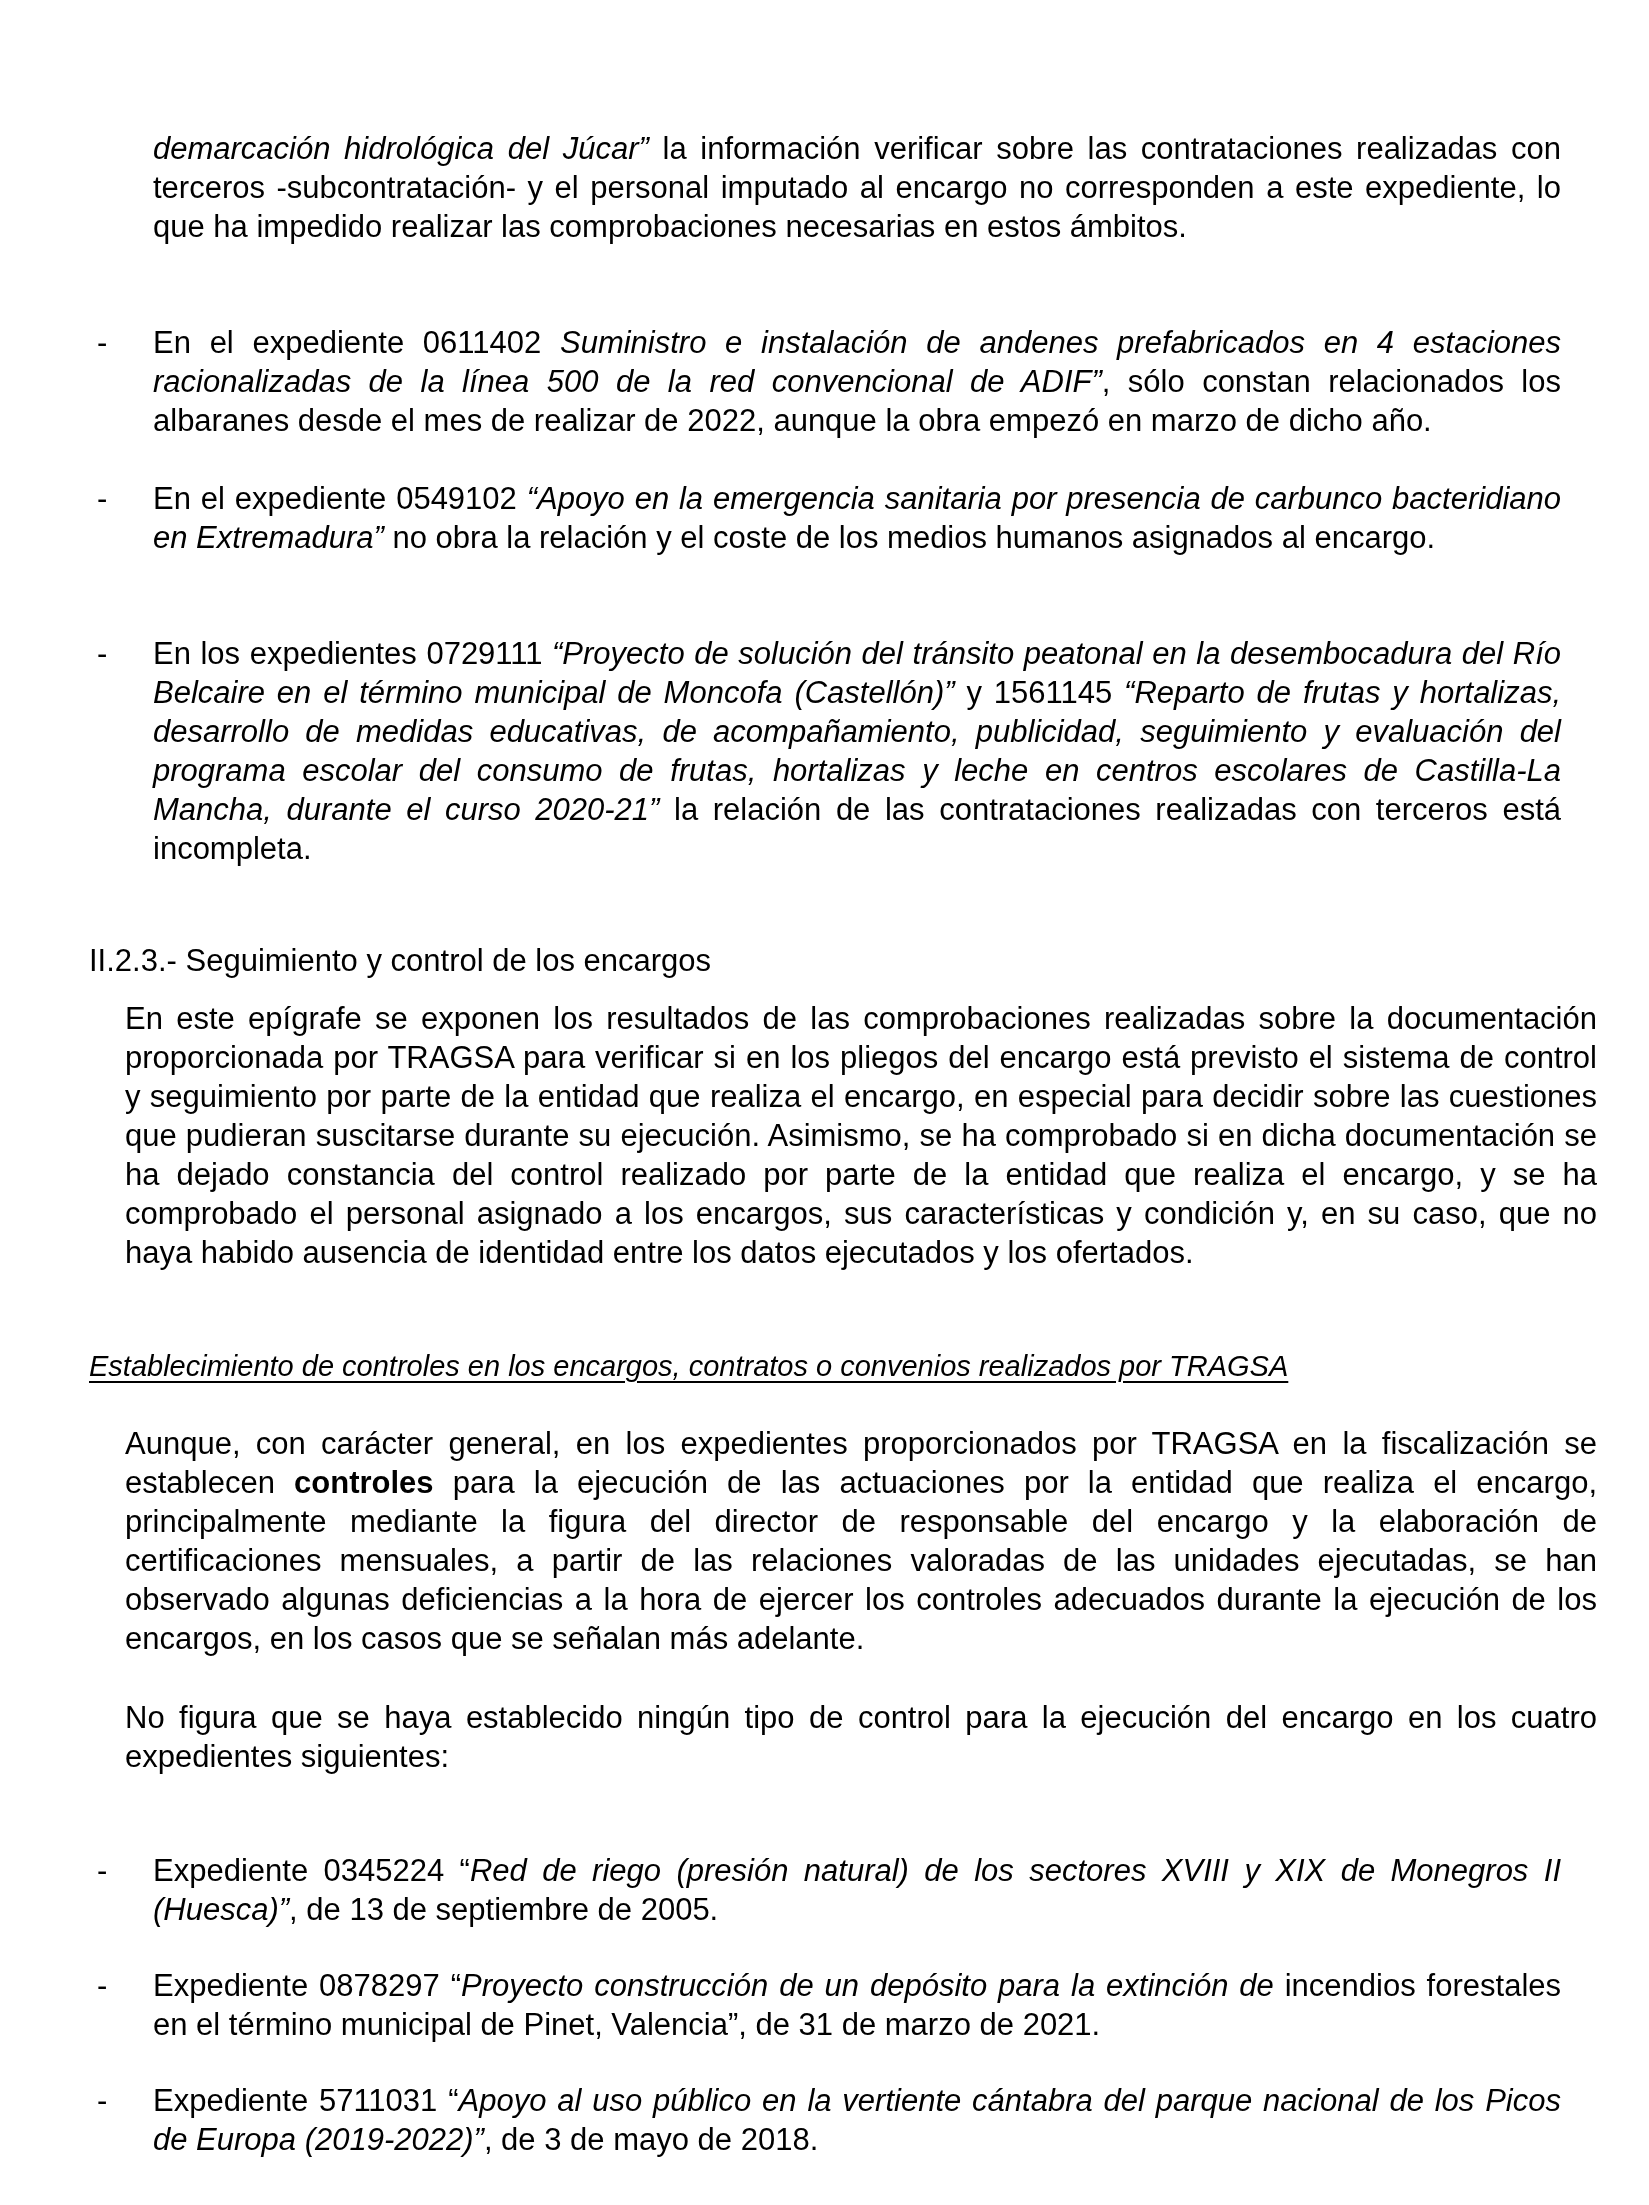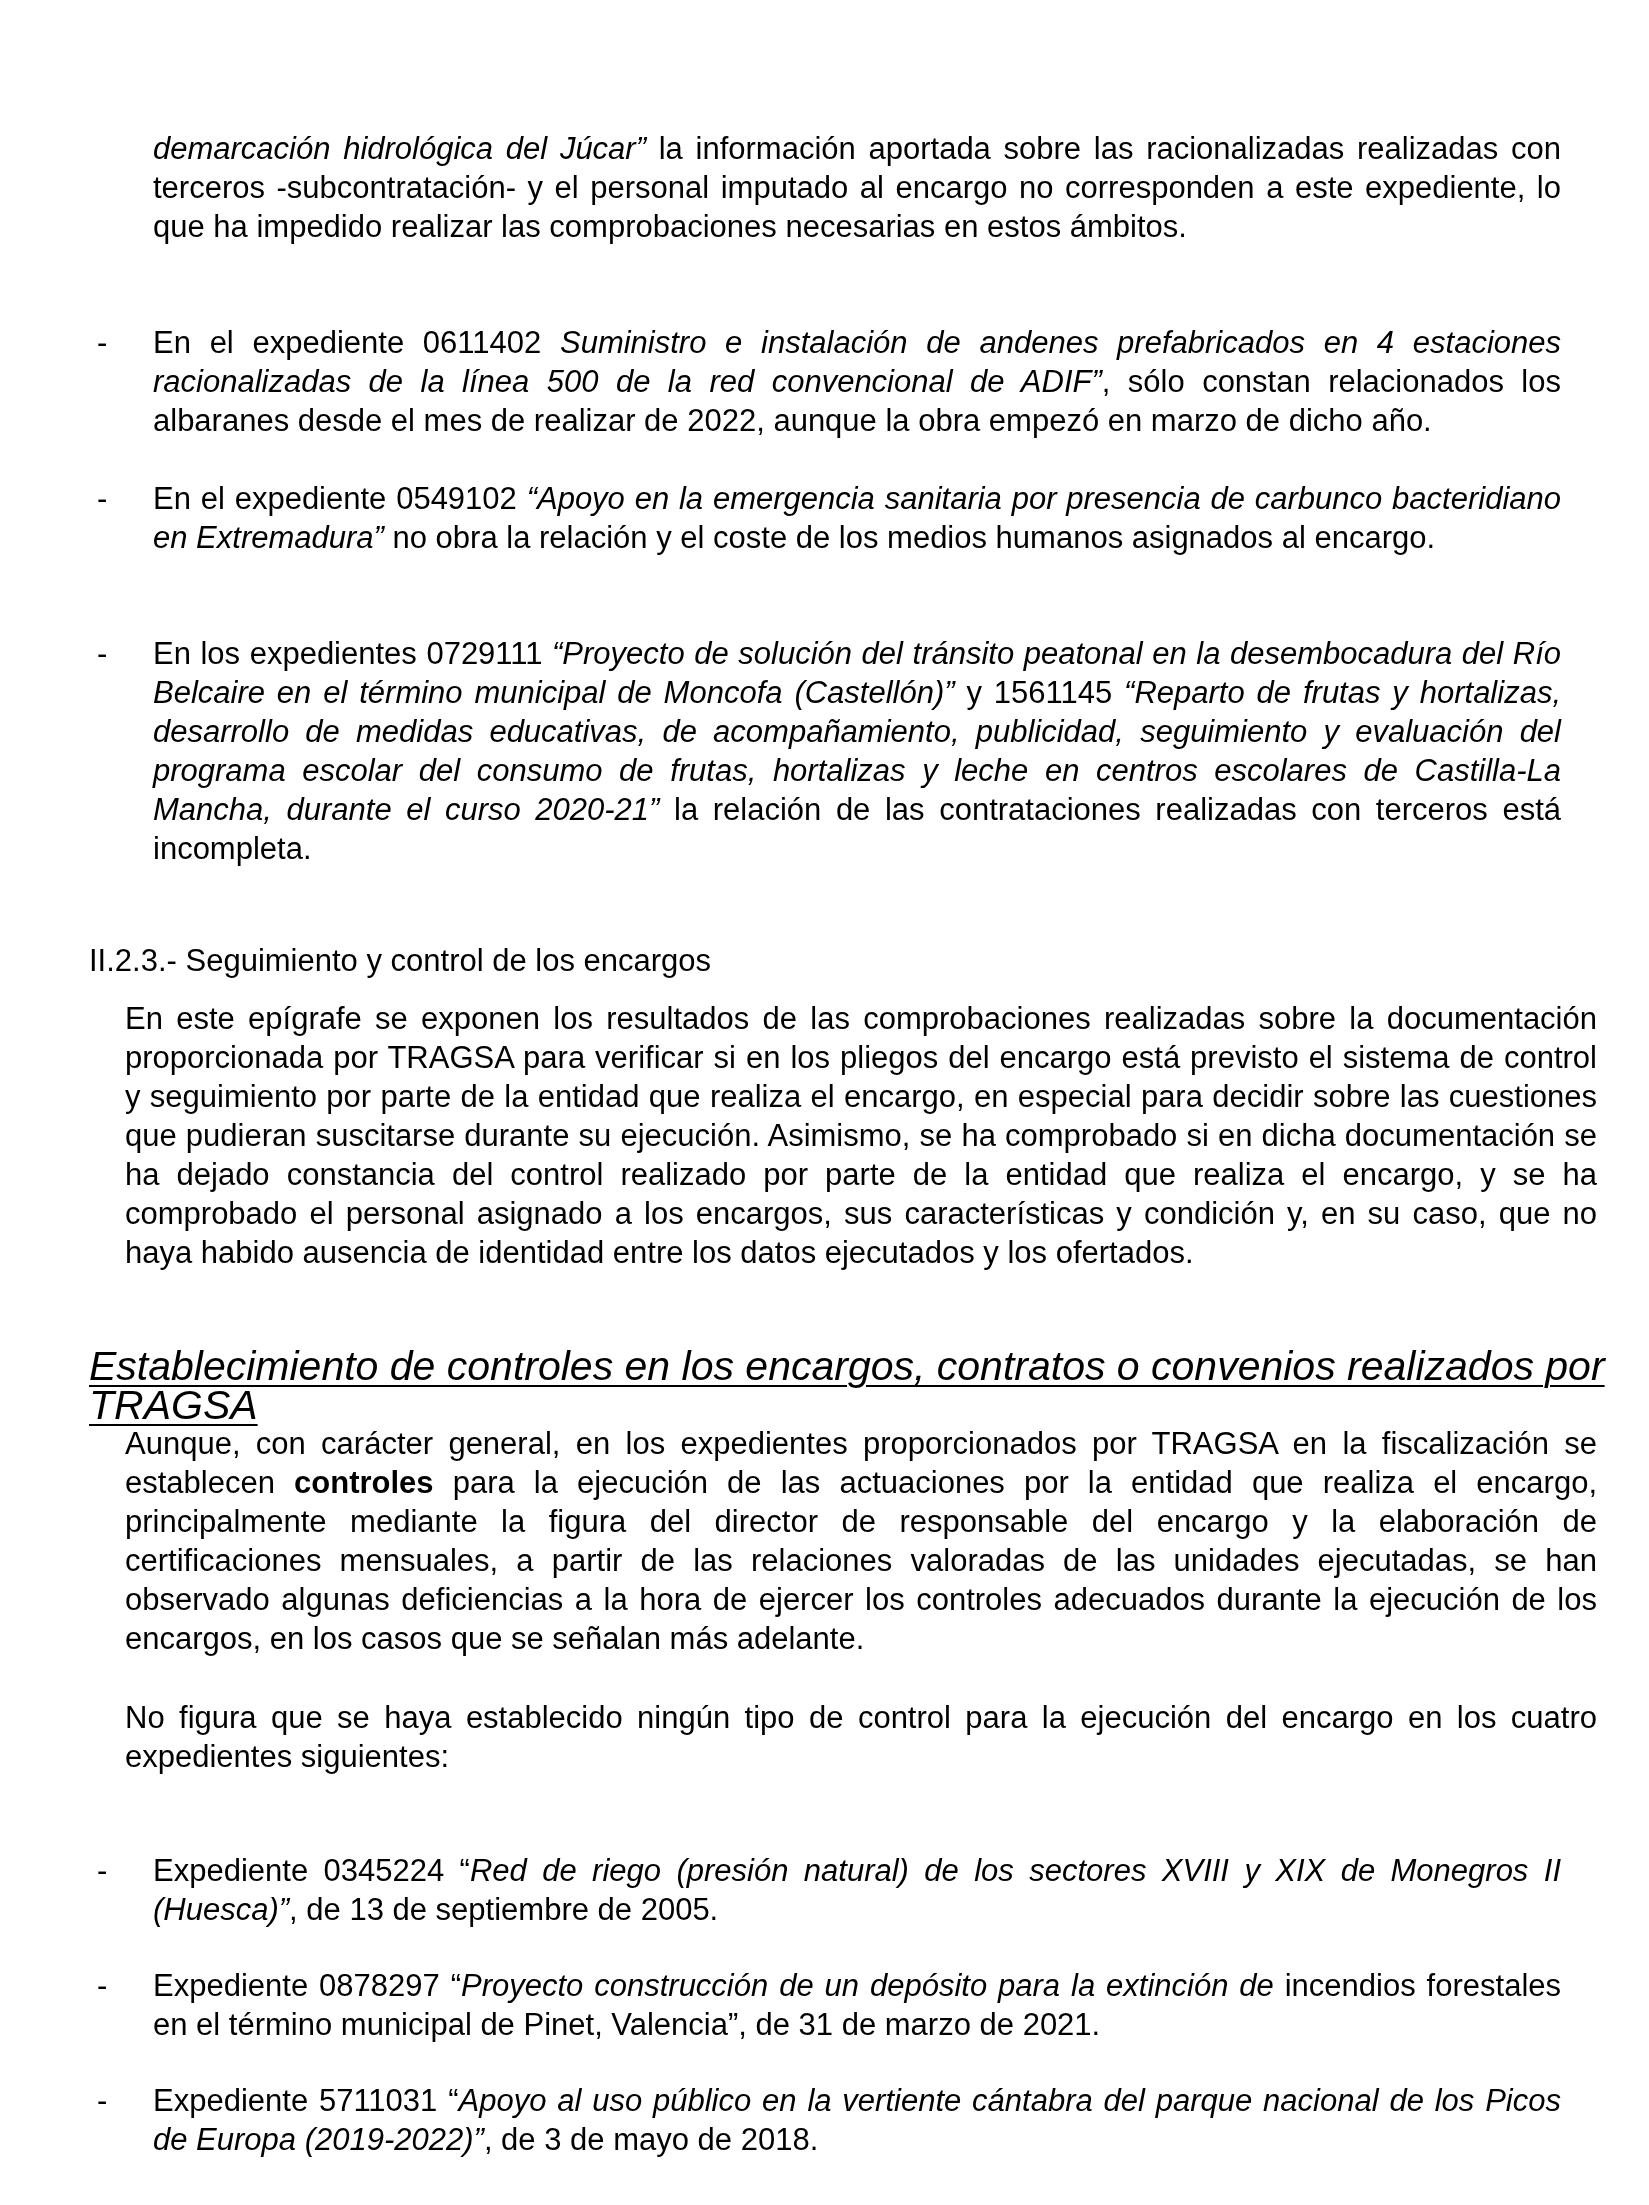--- a/index.html
+++ b/index.html
@@ -4,28 +4,28 @@
 <style>
   html, body { margin:0; padding:0; background:#ffffff; }
   body { width:1649px; height:2205px; position:relative; overflow:hidden;
          font-family:"Liberation Sans", sans-serif; color:#000; }
   .blk { position:absolute; font-size:31px; line-height:39px; text-align:justify; }
   .body { left:89px; width:1472px;margin-left:36px; }
   .ind { left:153px; width:1408px; }
   .dash { position:absolute; left:-56px; top:0; }
   .last { text-align-last:left; }
   .h { position:absolute; left:89px; font-size:31px; line-height:39px; font-weight:normal; }
-  .sub { position:absolute; left:89px; font-size:41px; line-height:39px; font-style:italic; text-decoration:underline; text-decoration-thickness:2.4px; text-underline-offset:4.8px; }
+  .sub { position:absolute; left:89px; font-size:29px; line-height:39px; font-style:italic; text-decoration:underline; text-decoration-thickness:2.4px; text-underline-offset:4.8px; }
   i { font-style:italic; }
   b { font-weight:bold; }
 </style>
 </head>
 <body>
 
-<div class="blk ind last" style="top:129px"><i>demarcación hidrológica del Júcar”</i><span> la información aportada sobre las racionalizadas realizadas con terceros -subcontratación- y el personal imputado al encargo no corresponden a este expediente, lo que ha impedido realizar las comprobaciones necesarias en estos ámbitos.</span></div>
+<div class="blk ind last" style="top:129px"><i>demarcación hidrológica del Júcar”</i><span> la información verificar sobre las contrataciones realizadas con terceros -subcontratación- y el personal imputado al encargo no corresponden a este expediente, lo que ha impedido realizar las comprobaciones necesarias en estos ámbitos.</span></div>
 
 <div class="blk ind last" style="top:323px">
   <span class="dash">-</span><span>En el expediente 0611402 </span><i>Suministro e instalación de andenes prefabricados en 4 estaciones racionalizadas de la línea 500 de la red convencional de ADIF”</i><span>, sólo constan relacionados los albaranes desde el mes de realizar de 2022, aunque la obra empezó en marzo de dicho año.</span>
 </div>
 
 <div class="blk ind last" style="top:479px">
   <span class="dash">-</span><span>En el expediente 0549102 </span><i>“Apoyo en la emergencia sanitaria por presencia de carbunco bacteridiano en Extremadura”</i><span> no obra la relación y el coste de los medios humanos asignados al encargo.</span>
 </div>
 
 <div class="blk ind last" style="top:634px">

